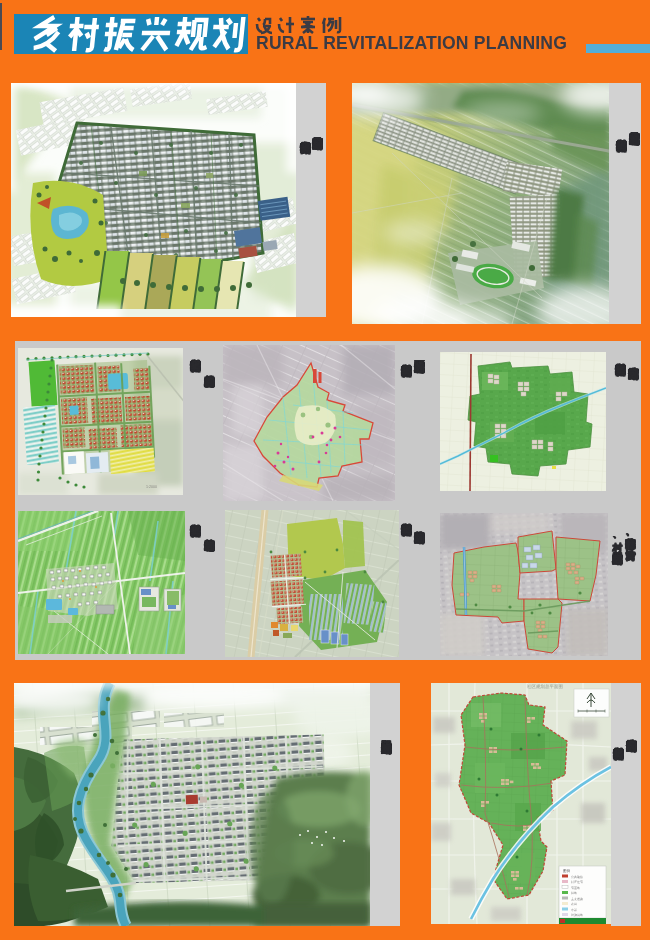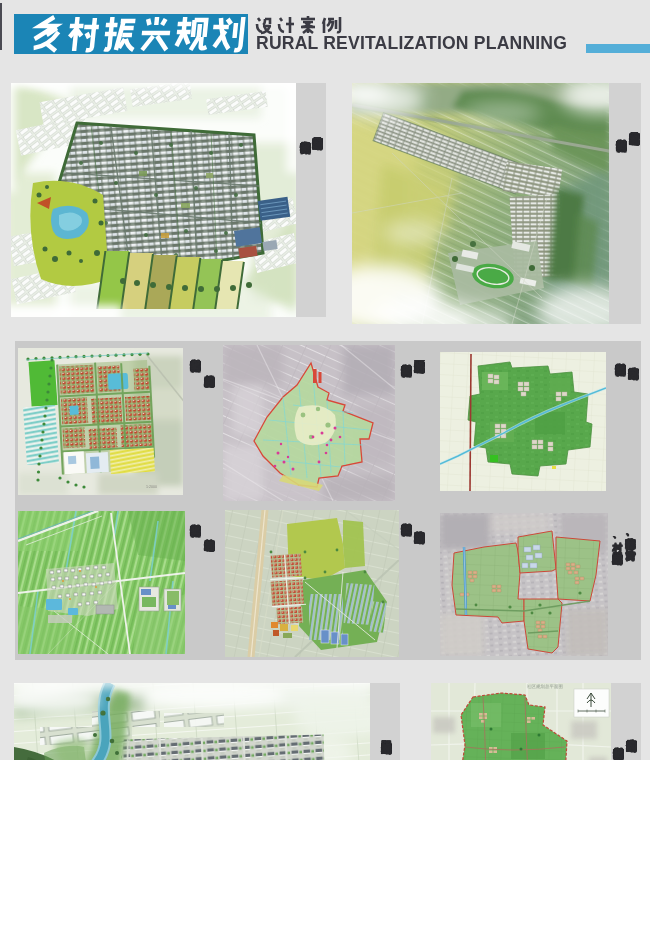--- a/index.html
+++ b/index.html
@@ -1,15 +1,15 @@
 <!DOCTYPE html>
 <html><head><meta charset="utf-8">
 <style>
 html,body{margin:0;padding:0;background:#fff}
-#page{position:relative;width:650px;height:760px;background:#e5e5e5;overflow:hidden;
+#page{position:relative;width:650px;height:940px;background:#f97316;overflow:hidden;
   font-family:"Liberation Sans",sans-serif}
 .abs{position:absolute}
 .cap{position:absolute;writing-mode:vertical-rl;text-orientation:upright;
   font-size:10px;letter-spacing:0.2px;color:#2a2a2e;white-space:nowrap;font-weight:bold;
   text-shadow:0.4px 0.4px 0 #2a2a2e,-0.4px -0.4px 0 #2a2a2e,0.4px -0.4px 0 #2a2a2e,-0.4px 0.4px 0 #2a2a2e}
 .bar{position:absolute;background:#d2d2d2}
 </style></head>
 <body>
 <div id="page">
 

